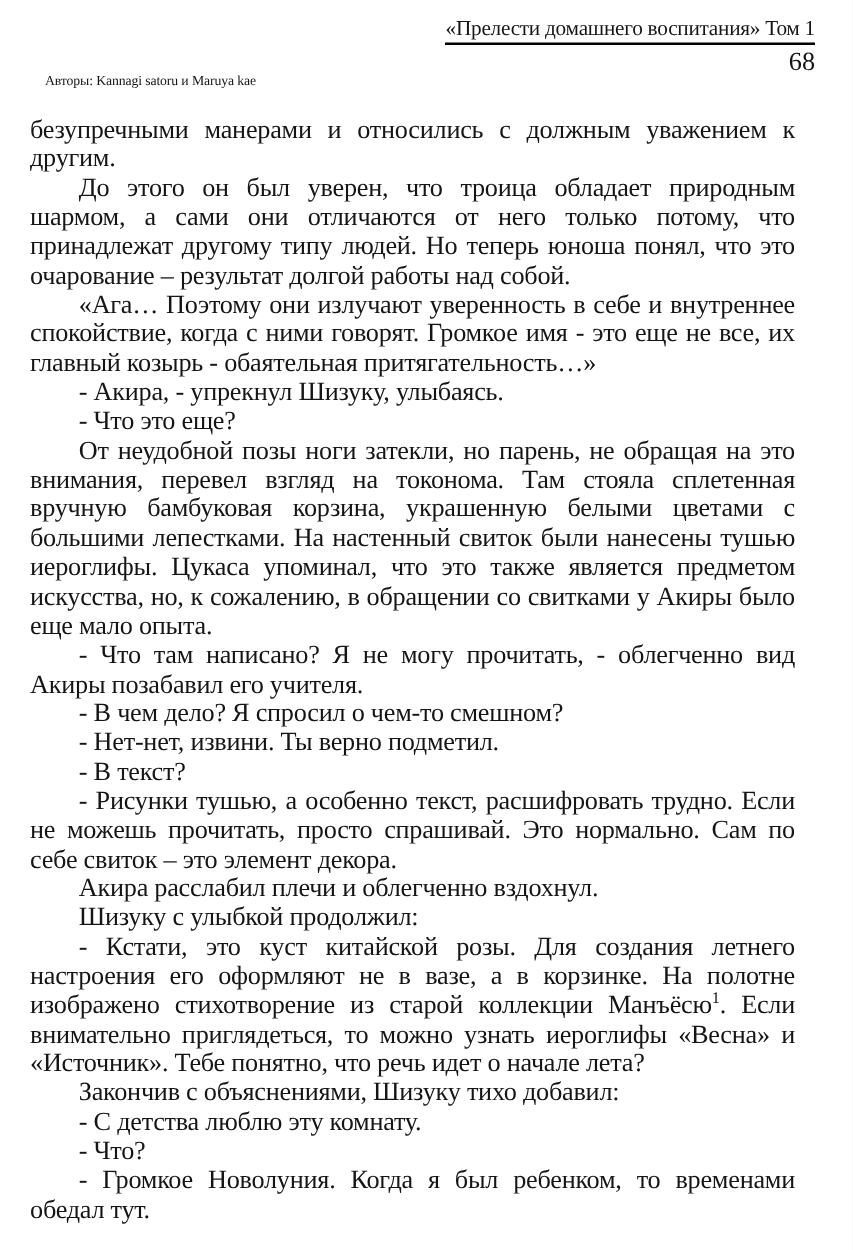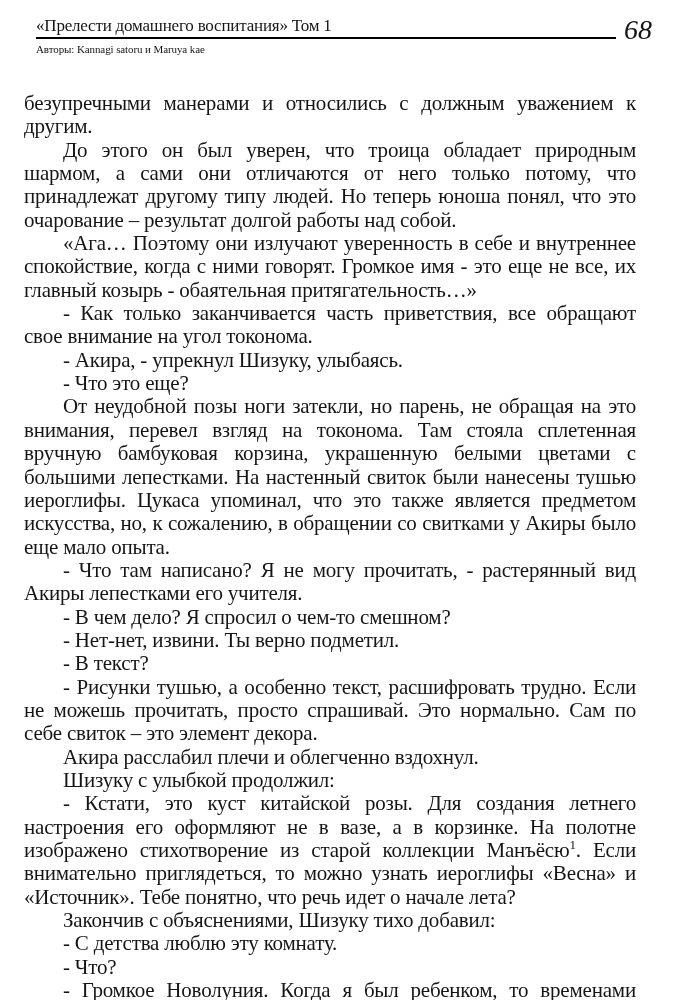--- a/index.html
+++ b/index.html
@@ -15,38 +15,38 @@
     margin: 0 auto;
   }
   .header {
     position: absolute;
     left: 36px;
     right: 30px;
     top: 13px;
   }
   .header-row {
     display: flex;
-    align-items: center;
+    align-items: flex-end;
+    flex-direction: column;
   }
   .title-wrap {
     flex: 1;
     border-bottom: 2px solid var(--rule-color, #000000);
     padding-bottom: 1px;
   }
   .title {
     font-size: 17px;
     letter-spacing: -0.2px;
     white-space: nowrap;
   }
   .pagenum {
-    font-size: 28px;
+    font-size: 21px;
     line-height: 1;
     padding-left: 8px;
     transform: translateY(3px);
-    font-style: italic;
   }
   .authors {
     margin-top: 2px;
     font-size: 11px;
     letter-spacing: -0.1px;
   }
   .body-text {
     position: absolute;
     left: 24px;
     top: 92px;
@@ -74,25 +74,24 @@
         <span class="title">«Прелести домашнего воспитания» Том 1</span>
       </div>
       <span class="pagenum">68</span>
     </div>
     <div class="authors">Авторы: Kannagi satoru и Maruya kae</div>
   </div>
   <div class="body-text">
       <p class="para">безупречными манерами и относились с должным уважением к другим.</p>
       <p class="para indent">До этого он был уверен, что троица обладает природным шармом, а сами они отличаются от него только потому, что принадлежат другому типу людей. Но теперь юноша понял, что это очарование – результат долгой работы над собой.</p>
       <p class="para indent">«Ага… Поэтому они излучают уверенность в себе и внутреннее спокойствие, когда с ними говорят. Громкое имя - это еще не все, их главный козырь - обаятельная притягательность…»</p>
-      <p class="para indent">- Как только заканчивается часть приветствия, все обращают свое внимание на угол токонома.</p>
       <p class="para indent">- Акира, - упрекнул Шизуку, улыбаясь.</p>
       <p class="para indent">- Что это еще?</p>
       <p class="para indent">От неудобной позы ноги затекли, но парень, не обращая на это внимания, перевел взгляд на токонома. Там стояла сплетенная вручную бамбуковая корзина, украшенную белыми цветами с большими лепестками. На настенный свиток были нанесены тушью иероглифы. Цукаса упоминал, что это также является предметом искусства, но, к сожалению, в обращении со свитками у Акиры было еще мало опыта.</p>
-      <p class="para indent">- Что там написано? Я не могу прочитать, - растерянный вид Акиры лепестками его учителя.</p>
+      <p class="para indent">- Что там написано? Я не могу прочитать, - облегченно вид Акиры позабавил его учителя.</p>
       <p class="para indent">- В чем дело? Я спросил о чем-то смешном?</p>
       <p class="para indent">- Нет-нет, извини. Ты верно подметил.</p>
       <p class="para indent">- В текст?</p>
       <p class="para indent">- Рисунки тушью, а особенно текст, расшифровать трудно. Если не можешь прочитать, просто спрашивай. Это нормально. Сам по себе свиток – это элемент декора.</p>
       <p class="para indent">Акира расслабил плечи и облегченно вздохнул.</p>
       <p class="para indent">Шизуку с улыбкой продолжил:</p>
       <p class="para indent">- Кстати, это куст китайской розы. Для создания летнего настроения его оформляют не в вазе, а в корзинке. На полотне изображено стихотворение из старой коллекции Манъёсю<sup class="fnref">1</sup>. Если внимательно приглядеться, то можно узнать иероглифы «Весна» и «Источник». Тебе понятно, что речь идет о начале лета?</p>
       <p class="para indent">Закончив с объяснениями, Шизуку тихо добавил:</p>
       <p class="para indent">- С детства люблю эту комнату.</p>
       <p class="para indent">- Что?</p>

